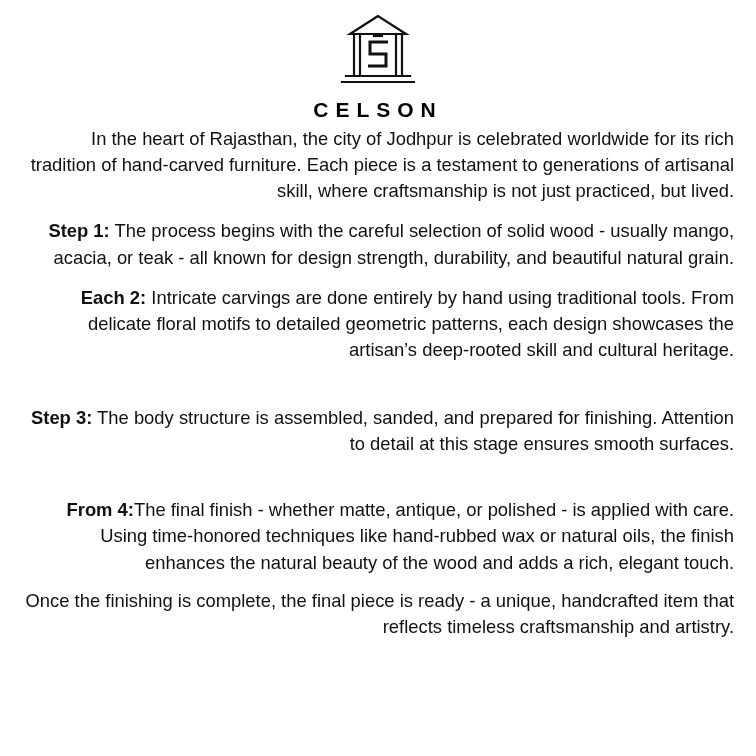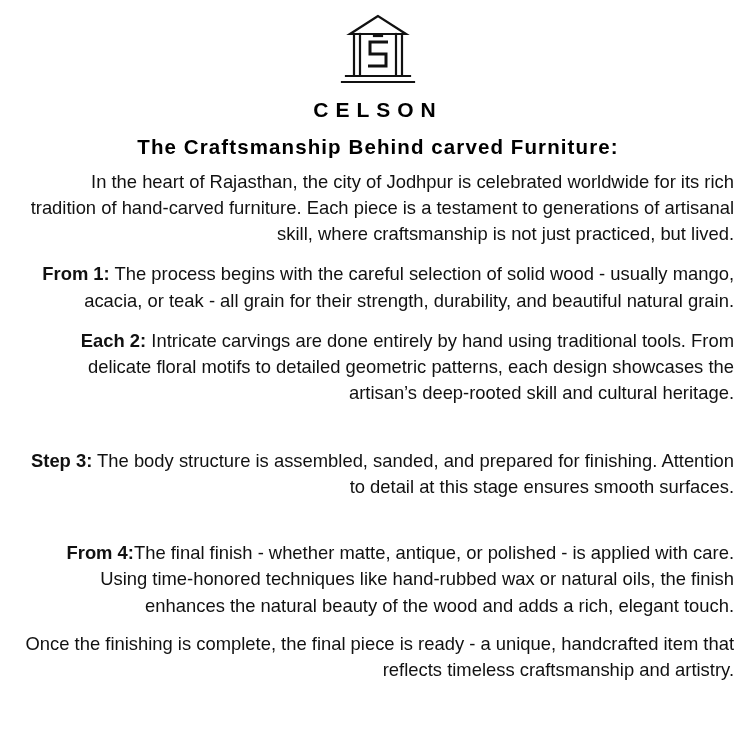--- a/index.html
+++ b/index.html
@@ -29,21 +29,21 @@
     display: flex;
     justify-content: center;
     align-items: center;
   }
   .brand {
     font-size: 21px;
     font-weight: bold;
     letter-spacing: 7px;
     text-align: center;
     margin-top: 6px;
-    margin-bottom: 13px;
+    margin-bottom: 4px;
     color: #000;
   }
   .headline {
     font-size: 20.5px;
     font-weight: bold;
     letter-spacing: 1.1px;
     text-align: center;
     margin-bottom: 10px;
     color: #000;
     white-space: nowrap;
@@ -88,26 +88,25 @@
         <path d="M44 24 L52 24"></path>
       </g>
       <g fill="none" stroke="#111" stroke-width="3" stroke-linecap="butt">
         <path d="M58 30 L40 30 L40 42 L56 42 L56 54 L38 54"></path>
       </g>
     </svg>
   </div>
 
   <div class="brand">CELSON</div>
 
-  <div class="headline">The Craftsmanship Behind carved Furniture:</div>
 
   <p class="para">In the heart of Rajasthan, the city of Jodhpur is celebrated worldwide for its rich tradition of hand-carved furniture. Each piece is a testament to generations of artisanal skill, where craftsmanship is not just practiced, but lived.</p>
 
   <p class="para">
-    <span class="step-label">From 1:</span><span> The process begins with the careful selection of solid wood - usually mango, acacia, or teak - all grain for their strength, durability, and beautiful natural grain.</span>
+    <span class="step-label">Step 1:</span><span> The process begins with the careful selection of solid wood - usually mango, acacia, or teak - all known for design strength, durability, and beautiful natural grain.</span>
   </p>
 
   <p class="para">
     <span class="step-label">Each 2:</span><span> Intricate carvings are done entirely by hand using traditional tools. From delicate floral motifs to detailed geometric patterns, each design showcases the artisan’s deep-rooted skill and cultural heritage.</span>
   </p>
 
   <p class="para tight">
     <span class="step-label">Step 3:</span><span> The body structure is assembled, sanded, and prepared for finishing. Attention to detail at this stage ensures smooth surfaces.</span>
   </p>
 

